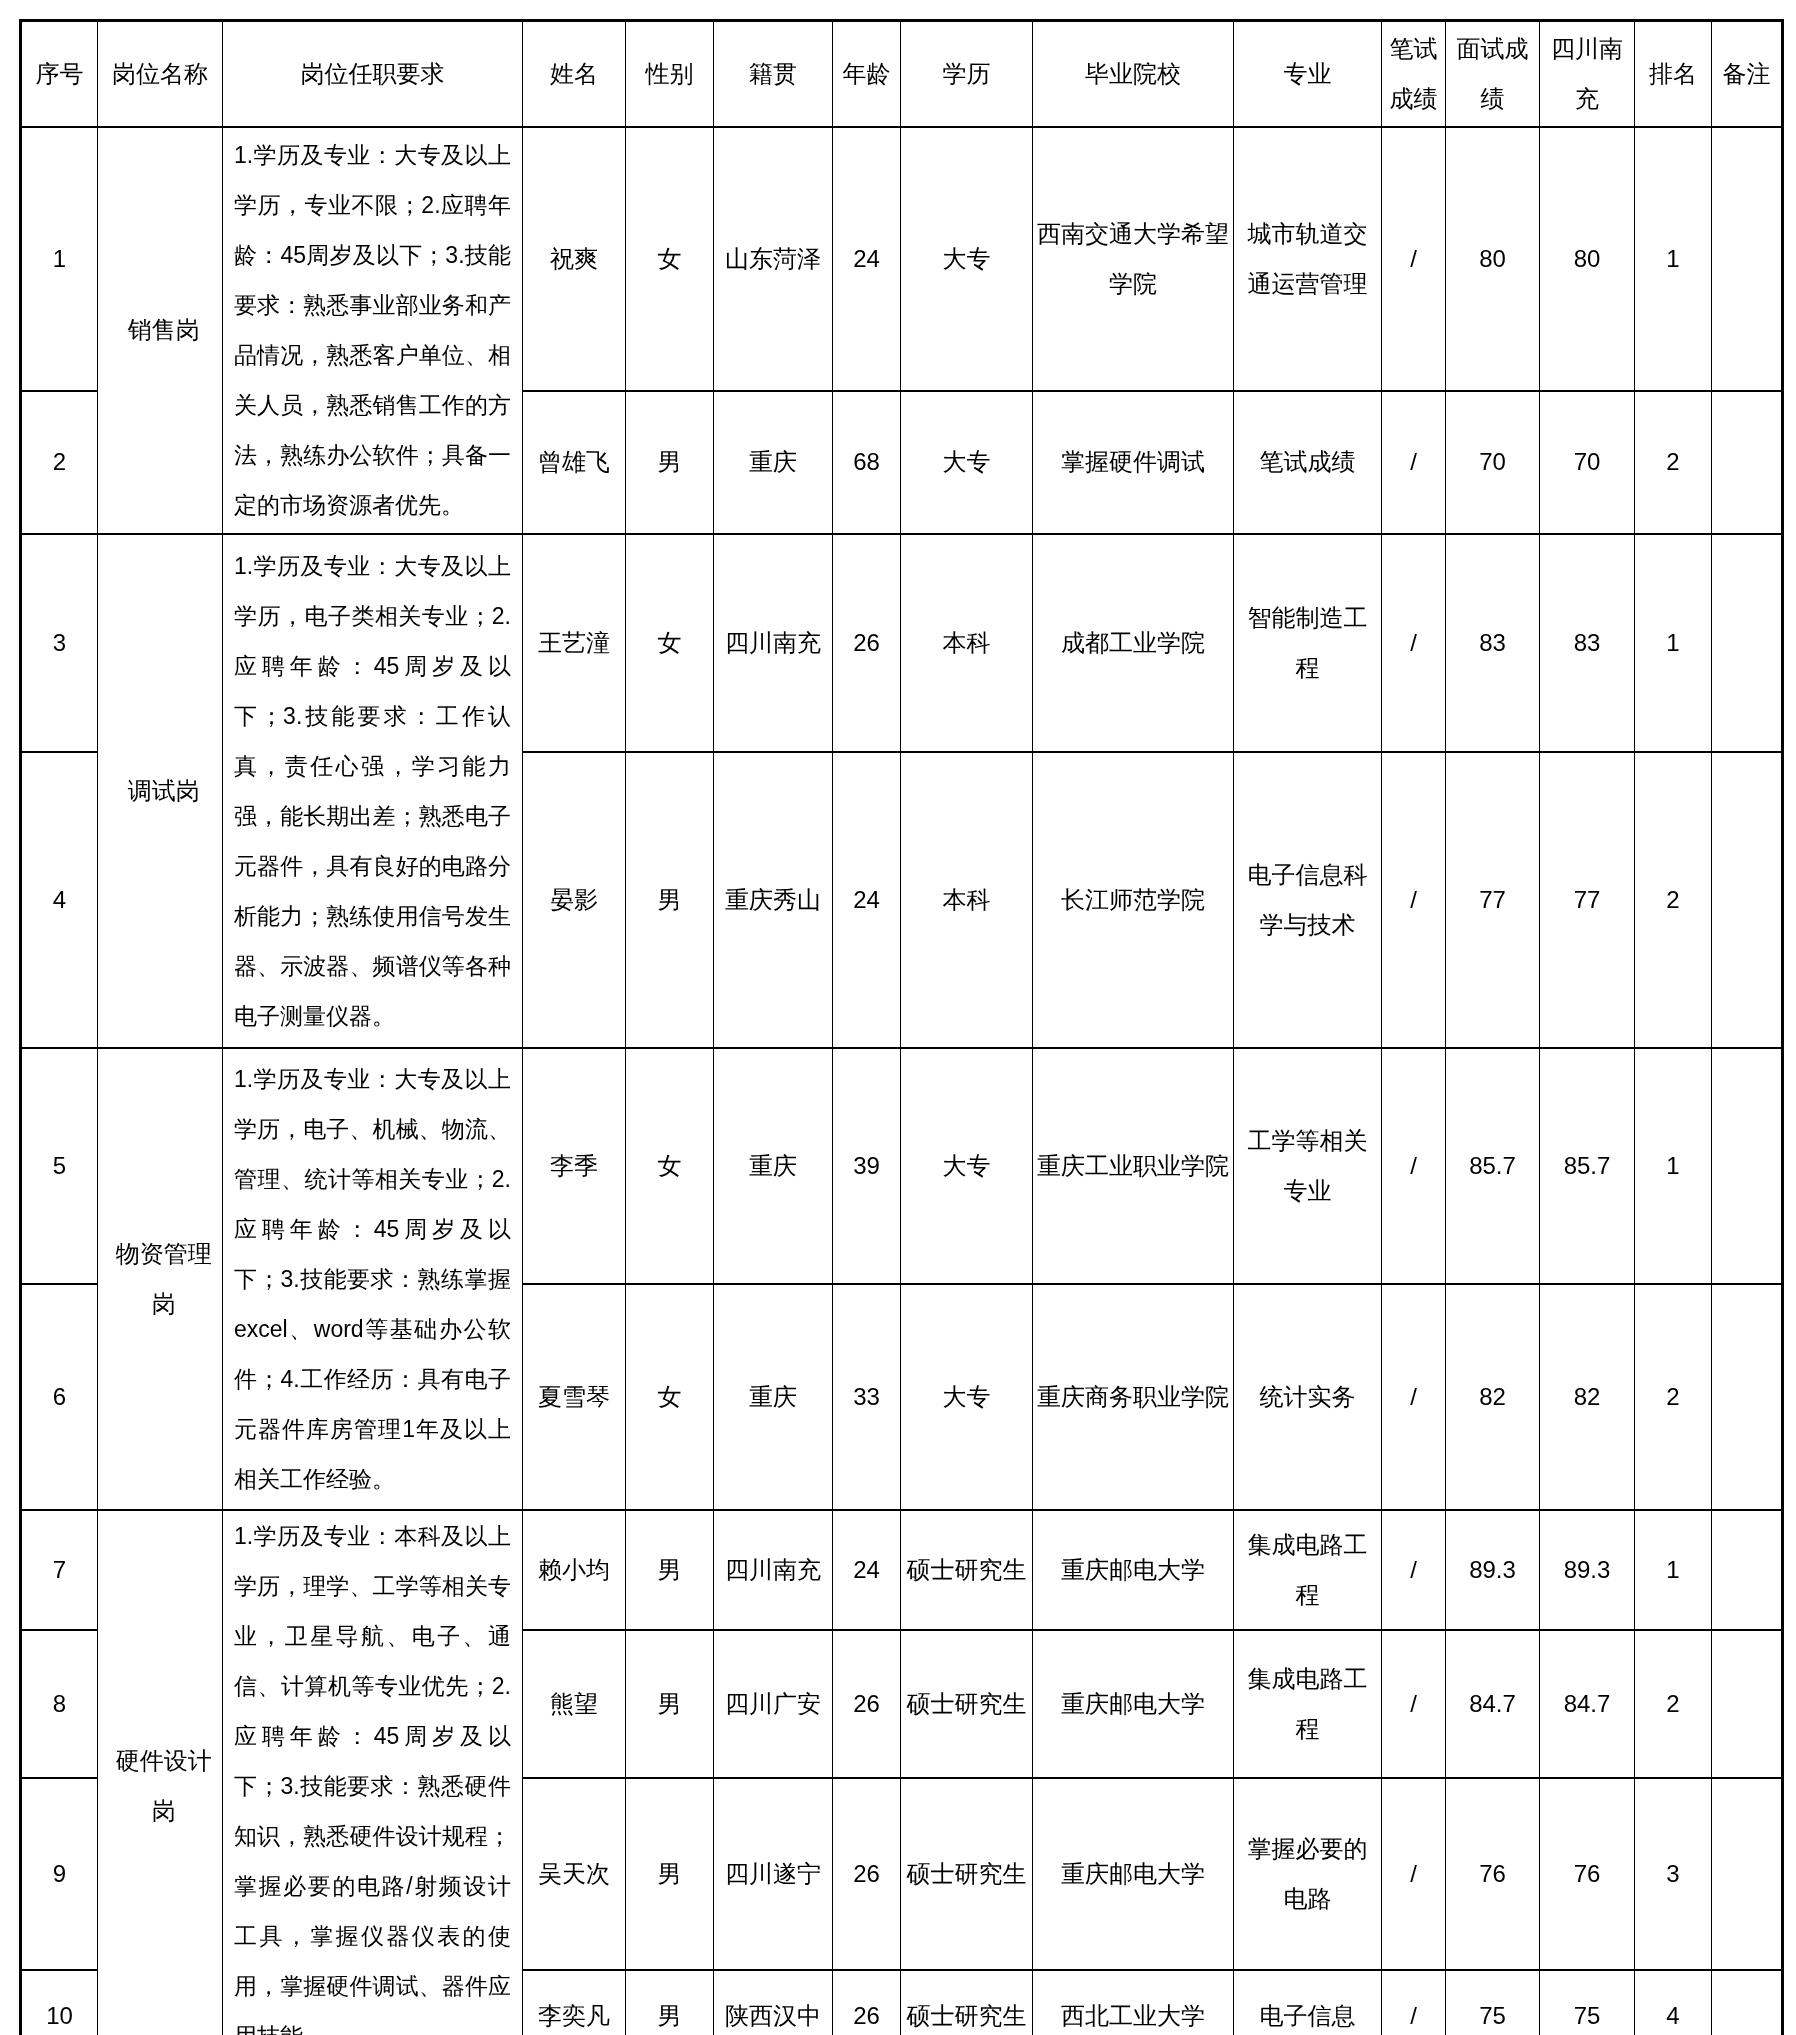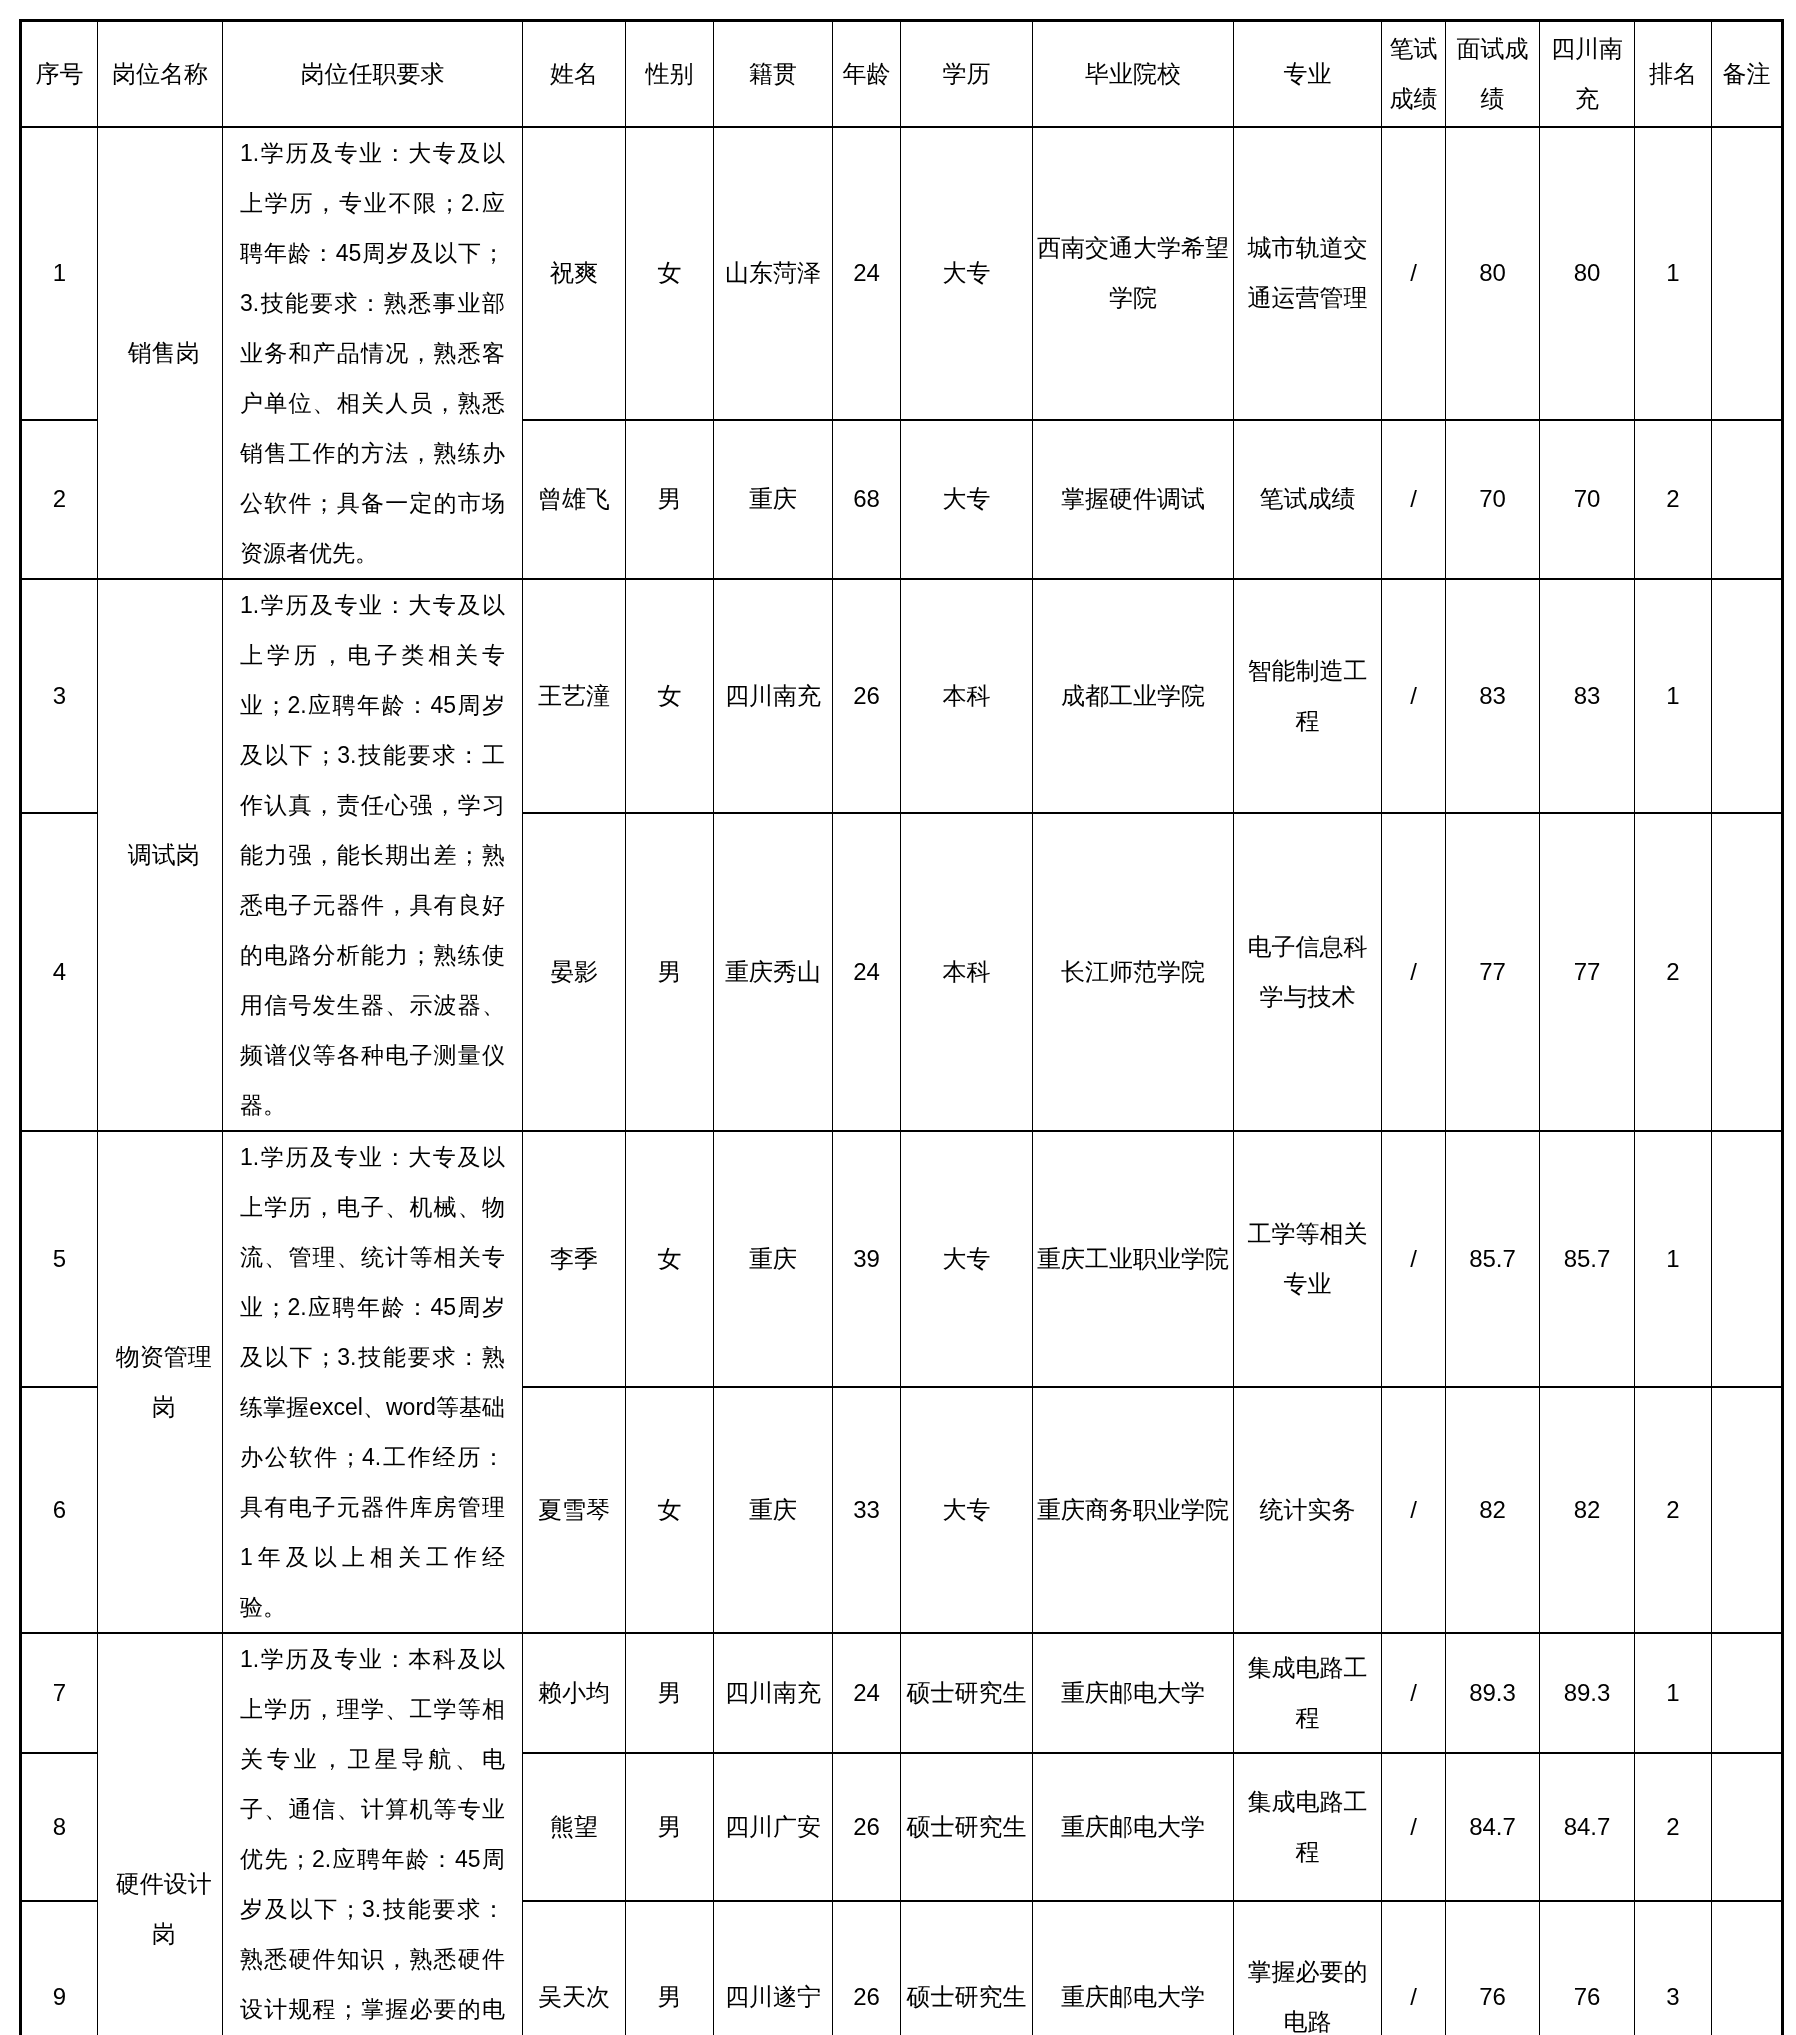--- a/index.html
+++ b/index.html
@@ -27,21 +27,21 @@
     text-align:center;
     vertical-align:middle;
     padding:0 3px;
     overflow:hidden;
   }
   td.req{
     font-size:23px;
     line-height:50px;
     text-align:justify;
     text-justify:inter-ideograph;
-    padding:0 17px;
+    padding:0 11px;
   }
   td.pos{
     text-align:center;
     padding:0 6px 0 13.7px;
   }
   td.school,td.major{padding:0 3px}
   .nowrap{white-space:nowrap}
 </style>
 </head>
 <body>

